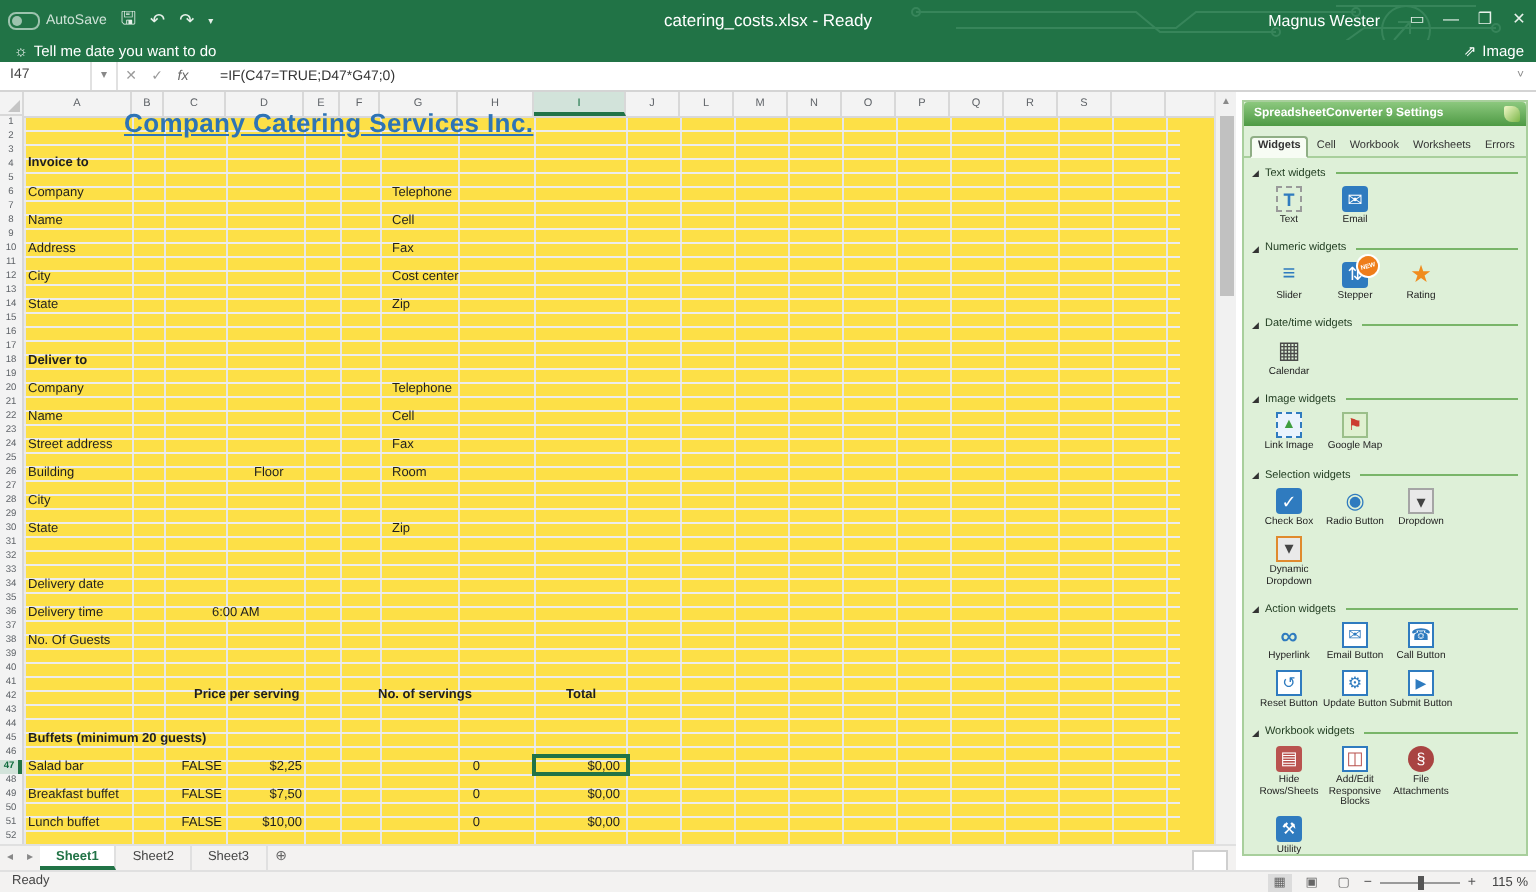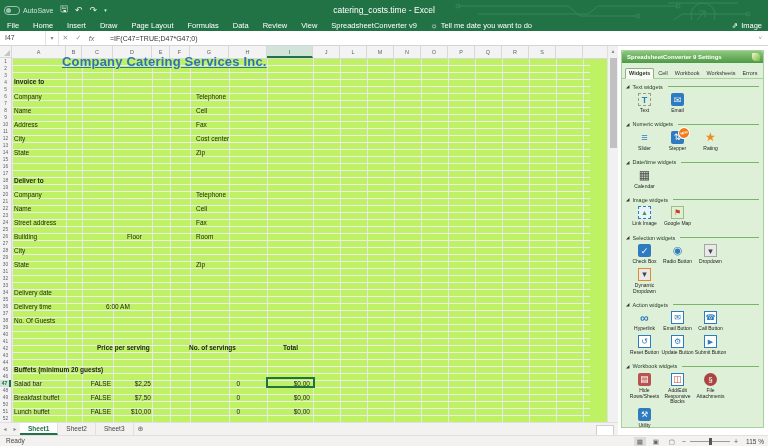--- a/index.html
+++ b/index.html
@@ -24,21 +24,21 @@
   .share{position:absolute;right:6px;top:0;height:11px;line-height:11px;font-size:7.5px;display:flex;gap:3px;align-items:center;}
   
   .fbar{position:absolute;left:0;top:31px;width:768px;height:14px;background:#fff;border-bottom:1px solid #d4d4d4;display:flex;align-items:center;font-size:7px;color:#444;}
   .namebox{width:40px;padding-left:5px;height:14px;line-height:14px;border-right:1px solid #e1e1e1;}
   .nb-caret{width:12px;text-align:center;color:#888;font-size:6px;border-right:1px solid #e1e1e1;height:14px;line-height:14px;}
   .fbtn{width:13px;text-align:center;color:#9a9a9a;font-size:7px;}
   .fx{font-style:italic;color:#6a6a6a;border-right:0;}
   .fml{padding-left:12px;color:#333;font-size:7px;}
   .fbar-caret{position:absolute;right:6px;color:#888;font-size:6px;}
   
-  .sheet{position:absolute;left:0;top:46px;width:618px;height:376px;background:#bef264;}
+  .sheet{position:absolute;left:0;top:46px;width:618px;height:376px;background:#fde047;}
   .colhead{position:absolute;left:0;top:0;width:618px;height:12px;background:#f3f3f3;border-bottom:1px solid #d8d8d8;}
   .colcell{position:absolute;top:0;height:12px;line-height:12px;text-align:center;font-size:5.5px;color:#5f6368;border-right:1px solid #d8d8d8;box-sizing:border-box;}
   .colcell.sel{background:#d2e3da;color:#0e6b3c;border-bottom:2px solid #217346;}
   .corner{position:absolute;left:0;top:0;width:12px;height:12px;background:#f3f3f3;border-right:1px solid #d8d8d8;border-bottom:1px solid #d8d8d8;box-sizing:border-box;}
   .corner:after{content:"";position:absolute;right:1px;bottom:1px;border-left:6px solid transparent;border-bottom:6px solid #c5c5c5;}
   .rowhead{position:absolute;left:0;top:12px;width:12px;bottom:0;background:#f3f3f3;border-right:1px solid #d8d8d8;box-sizing:border-box;}
   .rownum{position:absolute;left:0;width:11px;height:7px;line-height:7px;text-align:center;font-size:4.8px;color:#5f6368;}
   .rownum.sel{background:#d2e3da;color:#0e6b3c;font-weight:bold;border-right:2px solid #217346;box-sizing:border-box;}
   .gridv{position:absolute;width:1px;background:#e7e7e7;}
   .gridh{position:absolute;height:1px;background:#ececec;}
@@ -109,36 +109,31 @@
     <div class="qat">
       <span class="autosave-pill">
         <span class="pill"></span>
         <span>AutoSave</span>
       </span>
       <span class="ic">🖫</span>
       <span class="ic">↶</span>
       <span class="ic">↷</span>
       <span class="ic" style="font-size:5px;">▾</span>
     </div>
-    <div class="win-title">catering_costs.time - Excel</div>
+    <div class="win-title">catering_costs.xlsx - Ready</div>
+    <div class="tb-right">
+      <span class="user-name">Magnus Wester</span>
+      <span class="winbtn">▭</span>
+      <span class="winbtn">—</span>
+      <span class="winbtn">❐</span>
+      <span class="winbtn">✕</span>
+    </div>
   </div>
 
   <div class="menubar">
-    <span id="menu-tabs" style="display:flex;">
-        <div class="mtab">File</div>
-        <div class="mtab">Home</div>
-        <div class="mtab">Insert</div>
-        <div class="mtab">Draw</div>
-        <div class="mtab">Page Layout</div>
-        <div class="mtab">Formulas</div>
-        <div class="mtab">Data</div>
-        <div class="mtab">Review</div>
-        <div class="mtab">View</div>
-        <div class="mtab">SpreadsheetConverter v9</div>
-      </span>
     <span class="tellme">
       <span>☼</span>
       <span>Tell me date you want to do</span>
     </span>
     <span class="share">
       <span>⇗</span>
       <span>Image</span>
     </span>
   </div>
 

